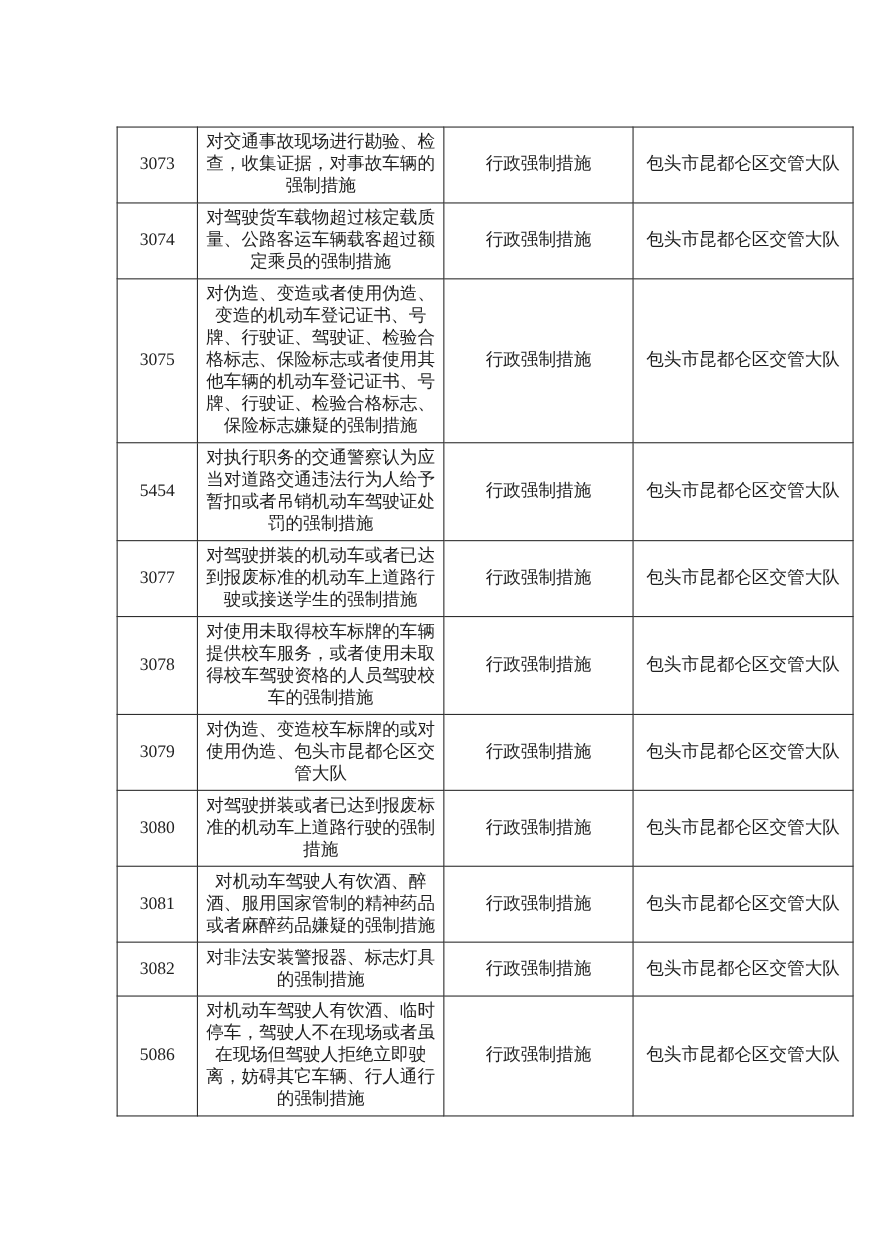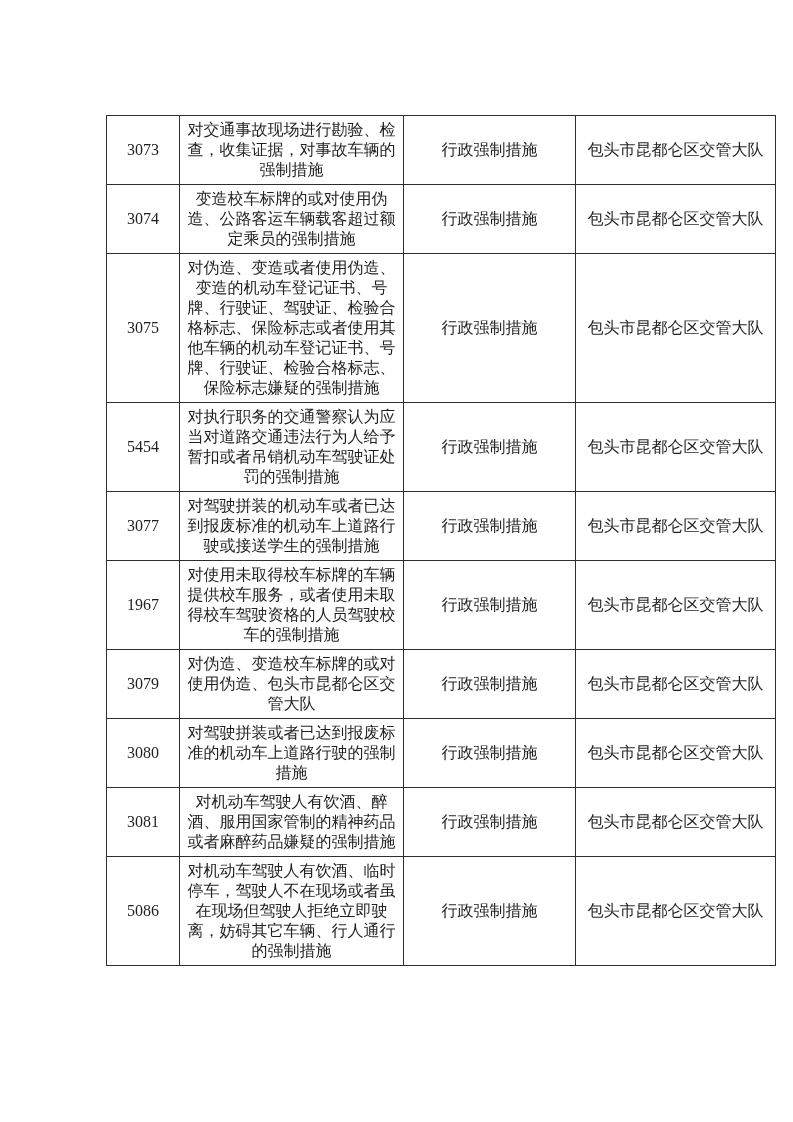--- a/index.html
+++ b/index.html
@@ -52,21 +52,21 @@
     </colgroup>
     <tbody>
         <tr>
           <td>3073</td>
           <td>对交通事故现场进行勘验、检查，收集证据，对事故车辆的强制措施</td>
           <td>行政强制措施</td>
           <td>包头市昆都仑区交管大队</td>
         </tr>
         <tr>
           <td>3074</td>
-          <td>变造校车标牌的或对使用伪造、公路客运车辆载客超过额定乘员的强制措施</td>
+          <td>对驾驶货车载物超过核定载质量、公路客运车辆载客超过额定乘员的强制措施</td>
           <td>行政强制措施</td>
           <td>包头市昆都仑区交管大队</td>
         </tr>
         <tr>
           <td>3075</td>
           <td>对伪造、变造或者使用伪造、变造的机动车登记证书、号牌、行驶证、驾驶证、检验合格标志、保险标志或者使用其他车辆的机动车登记证书、号牌、行驶证、检验合格标志、保险标志嫌疑的强制措施</td>
           <td>行政强制措施</td>
           <td>包头市昆都仑区交管大队</td>
         </tr>
         <tr>
@@ -75,21 +75,21 @@
           <td>行政强制措施</td>
           <td>包头市昆都仑区交管大队</td>
         </tr>
         <tr>
           <td>3077</td>
           <td>对驾驶拼装的机动车或者已达到报废标准的机动车上道路行驶或接送学生的强制措施</td>
           <td>行政强制措施</td>
           <td>包头市昆都仑区交管大队</td>
         </tr>
         <tr>
-          <td>1967</td>
+          <td>3078</td>
           <td>对使用未取得校车标牌的车辆提供校车服务，或者使用未取得校车驾驶资格的人员驾驶校车的强制措施</td>
           <td>行政强制措施</td>
           <td>包头市昆都仑区交管大队</td>
         </tr>
         <tr>
           <td>3079</td>
           <td>对伪造、变造校车标牌的或对使用伪造、包头市昆都仑区交管大队</td>
           <td>行政强制措施</td>
           <td>包头市昆都仑区交管大队</td>
         </tr>
@@ -99,20 +99,26 @@
           <td>行政强制措施</td>
           <td>包头市昆都仑区交管大队</td>
         </tr>
         <tr>
           <td>3081</td>
           <td>对机动车驾驶人有饮酒、醉酒、服用国家管制的精神药品或者麻醉药品嫌疑的强制措施</td>
           <td>行政强制措施</td>
           <td>包头市昆都仑区交管大队</td>
         </tr>
         <tr>
+          <td>3082</td>
+          <td>对非法安装警报器、标志灯具的强制措施</td>
+          <td>行政强制措施</td>
+          <td>包头市昆都仑区交管大队</td>
+        </tr>
+        <tr>
           <td>5086</td>
           <td>对机动车驾驶人有饮酒、临时停车，驾驶人不在现场或者虽在现场但驾驶人拒绝立即驶离，妨碍其它车辆、行人通行的强制措施</td>
           <td>行政强制措施</td>
           <td>包头市昆都仑区交管大队</td>
         </tr>
       </tbody>
   </table>
 </div>
 
 </body></html>

